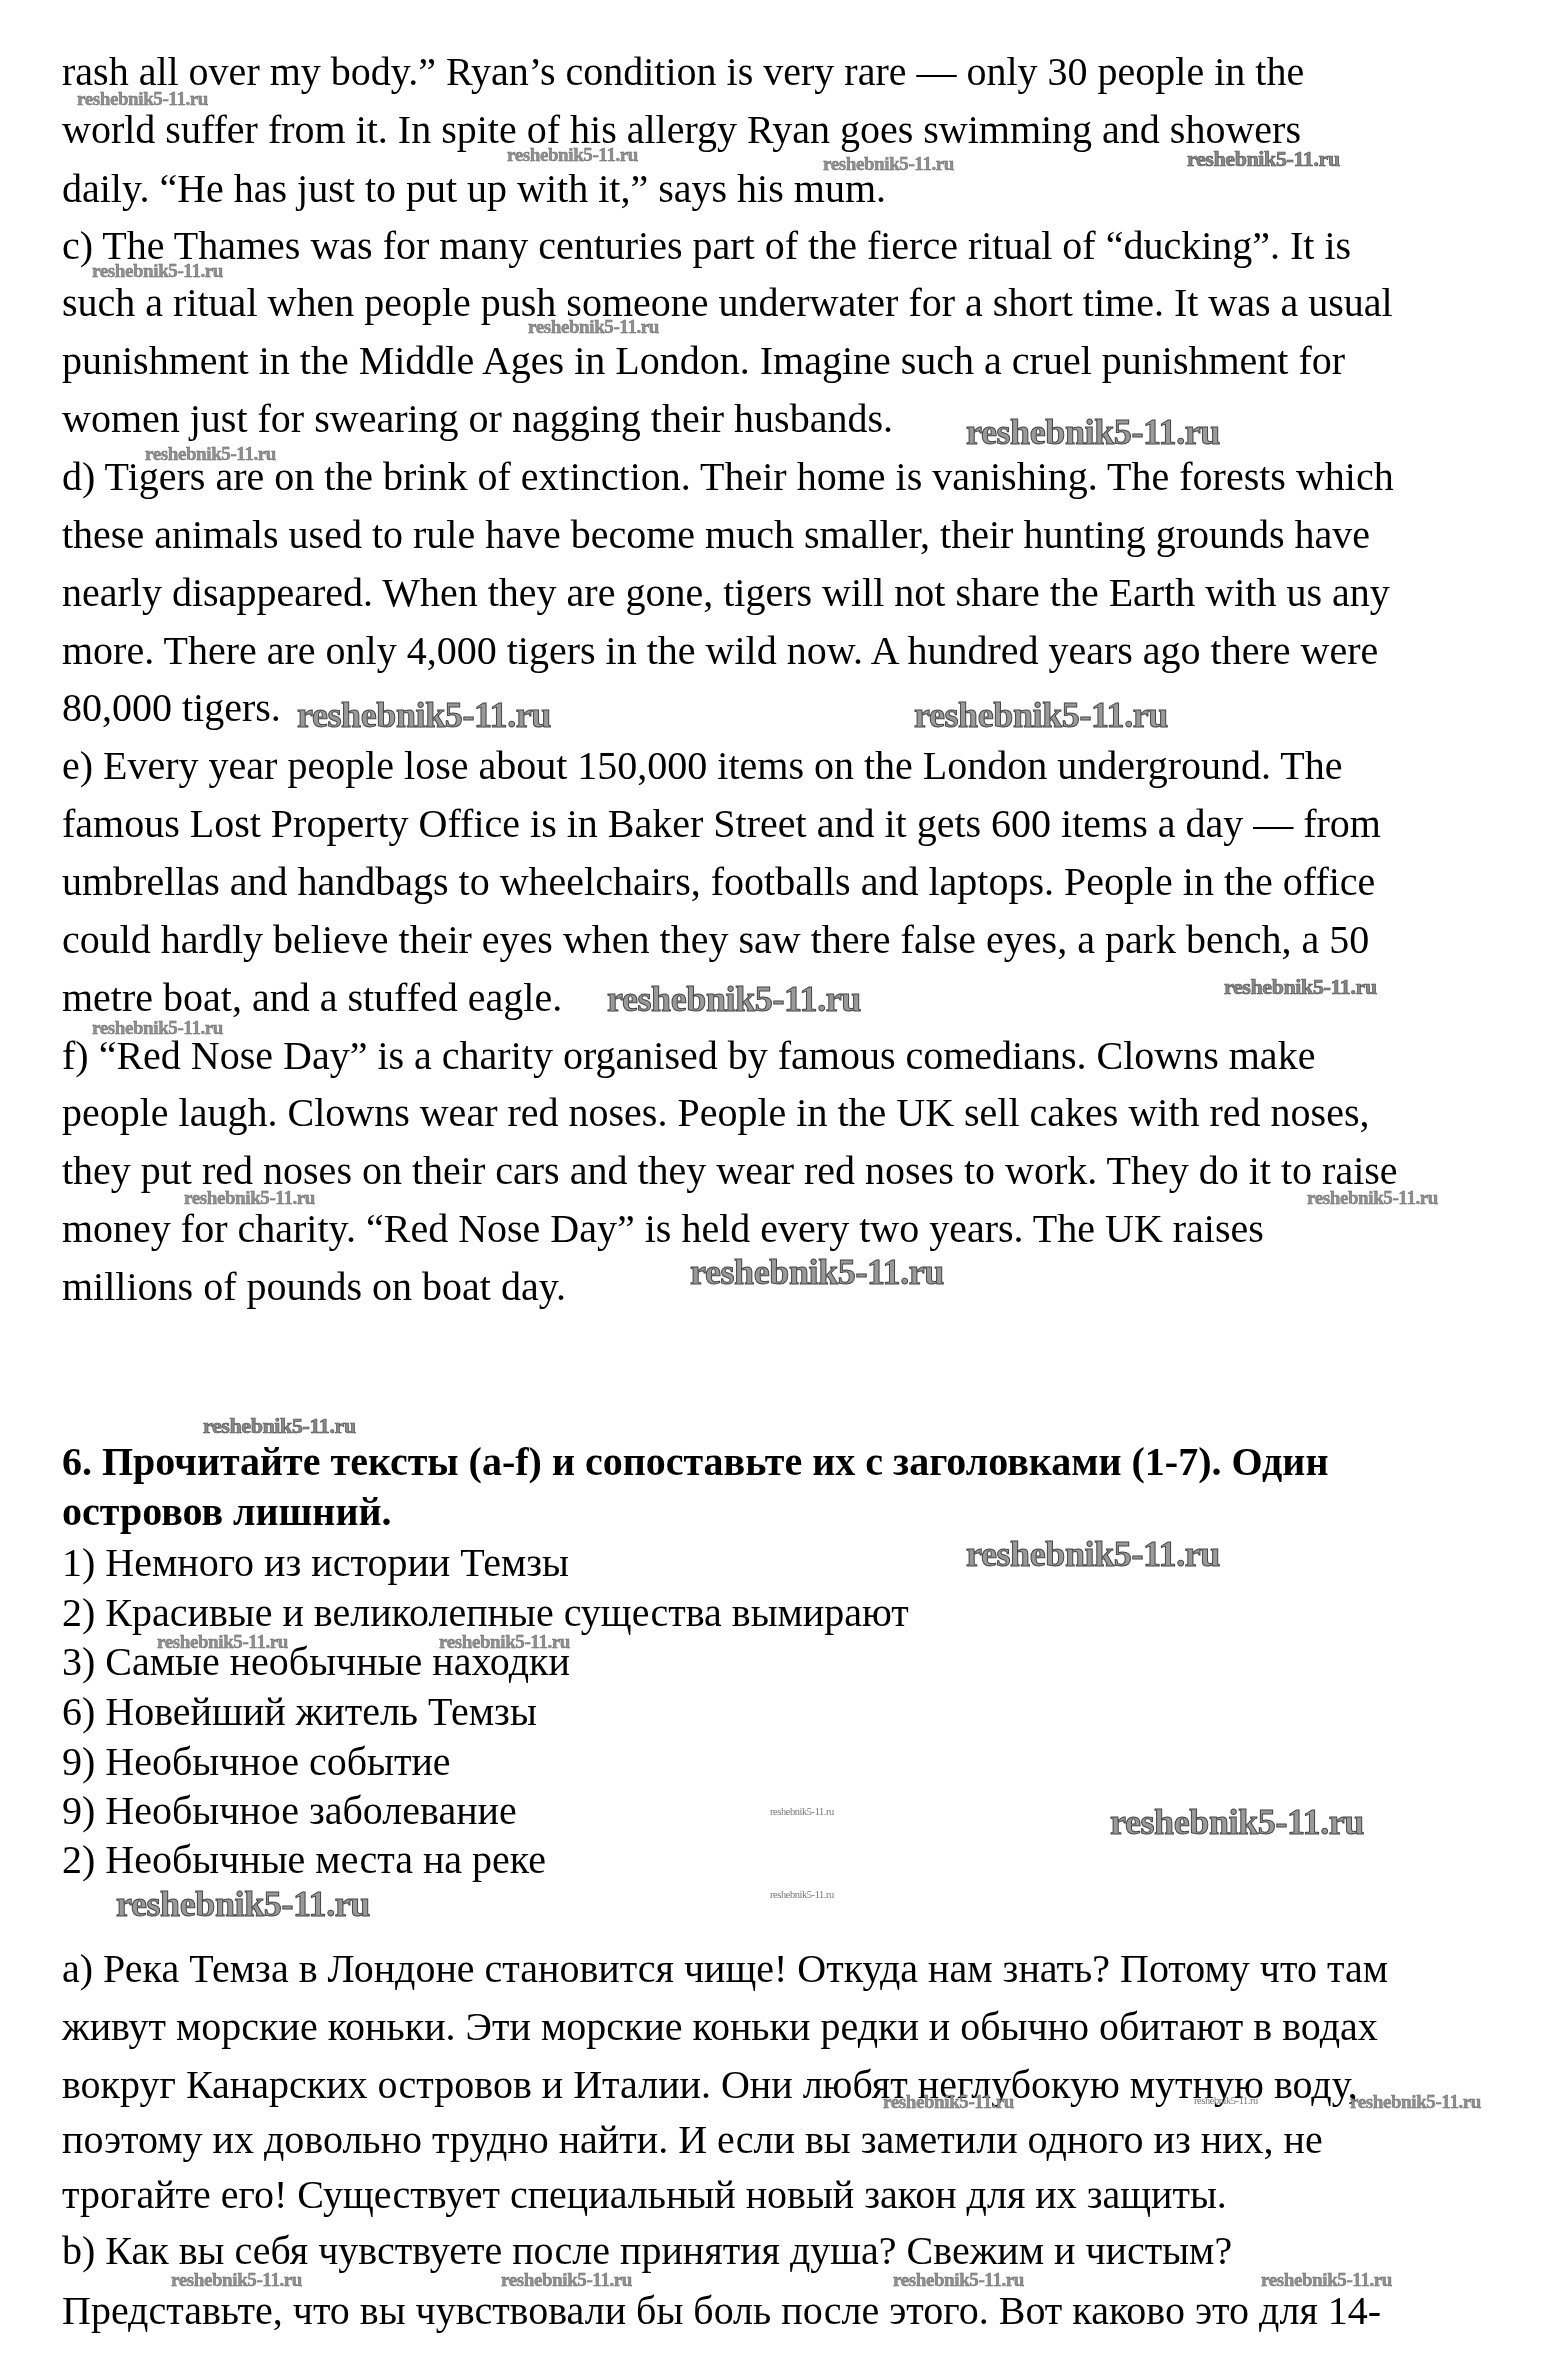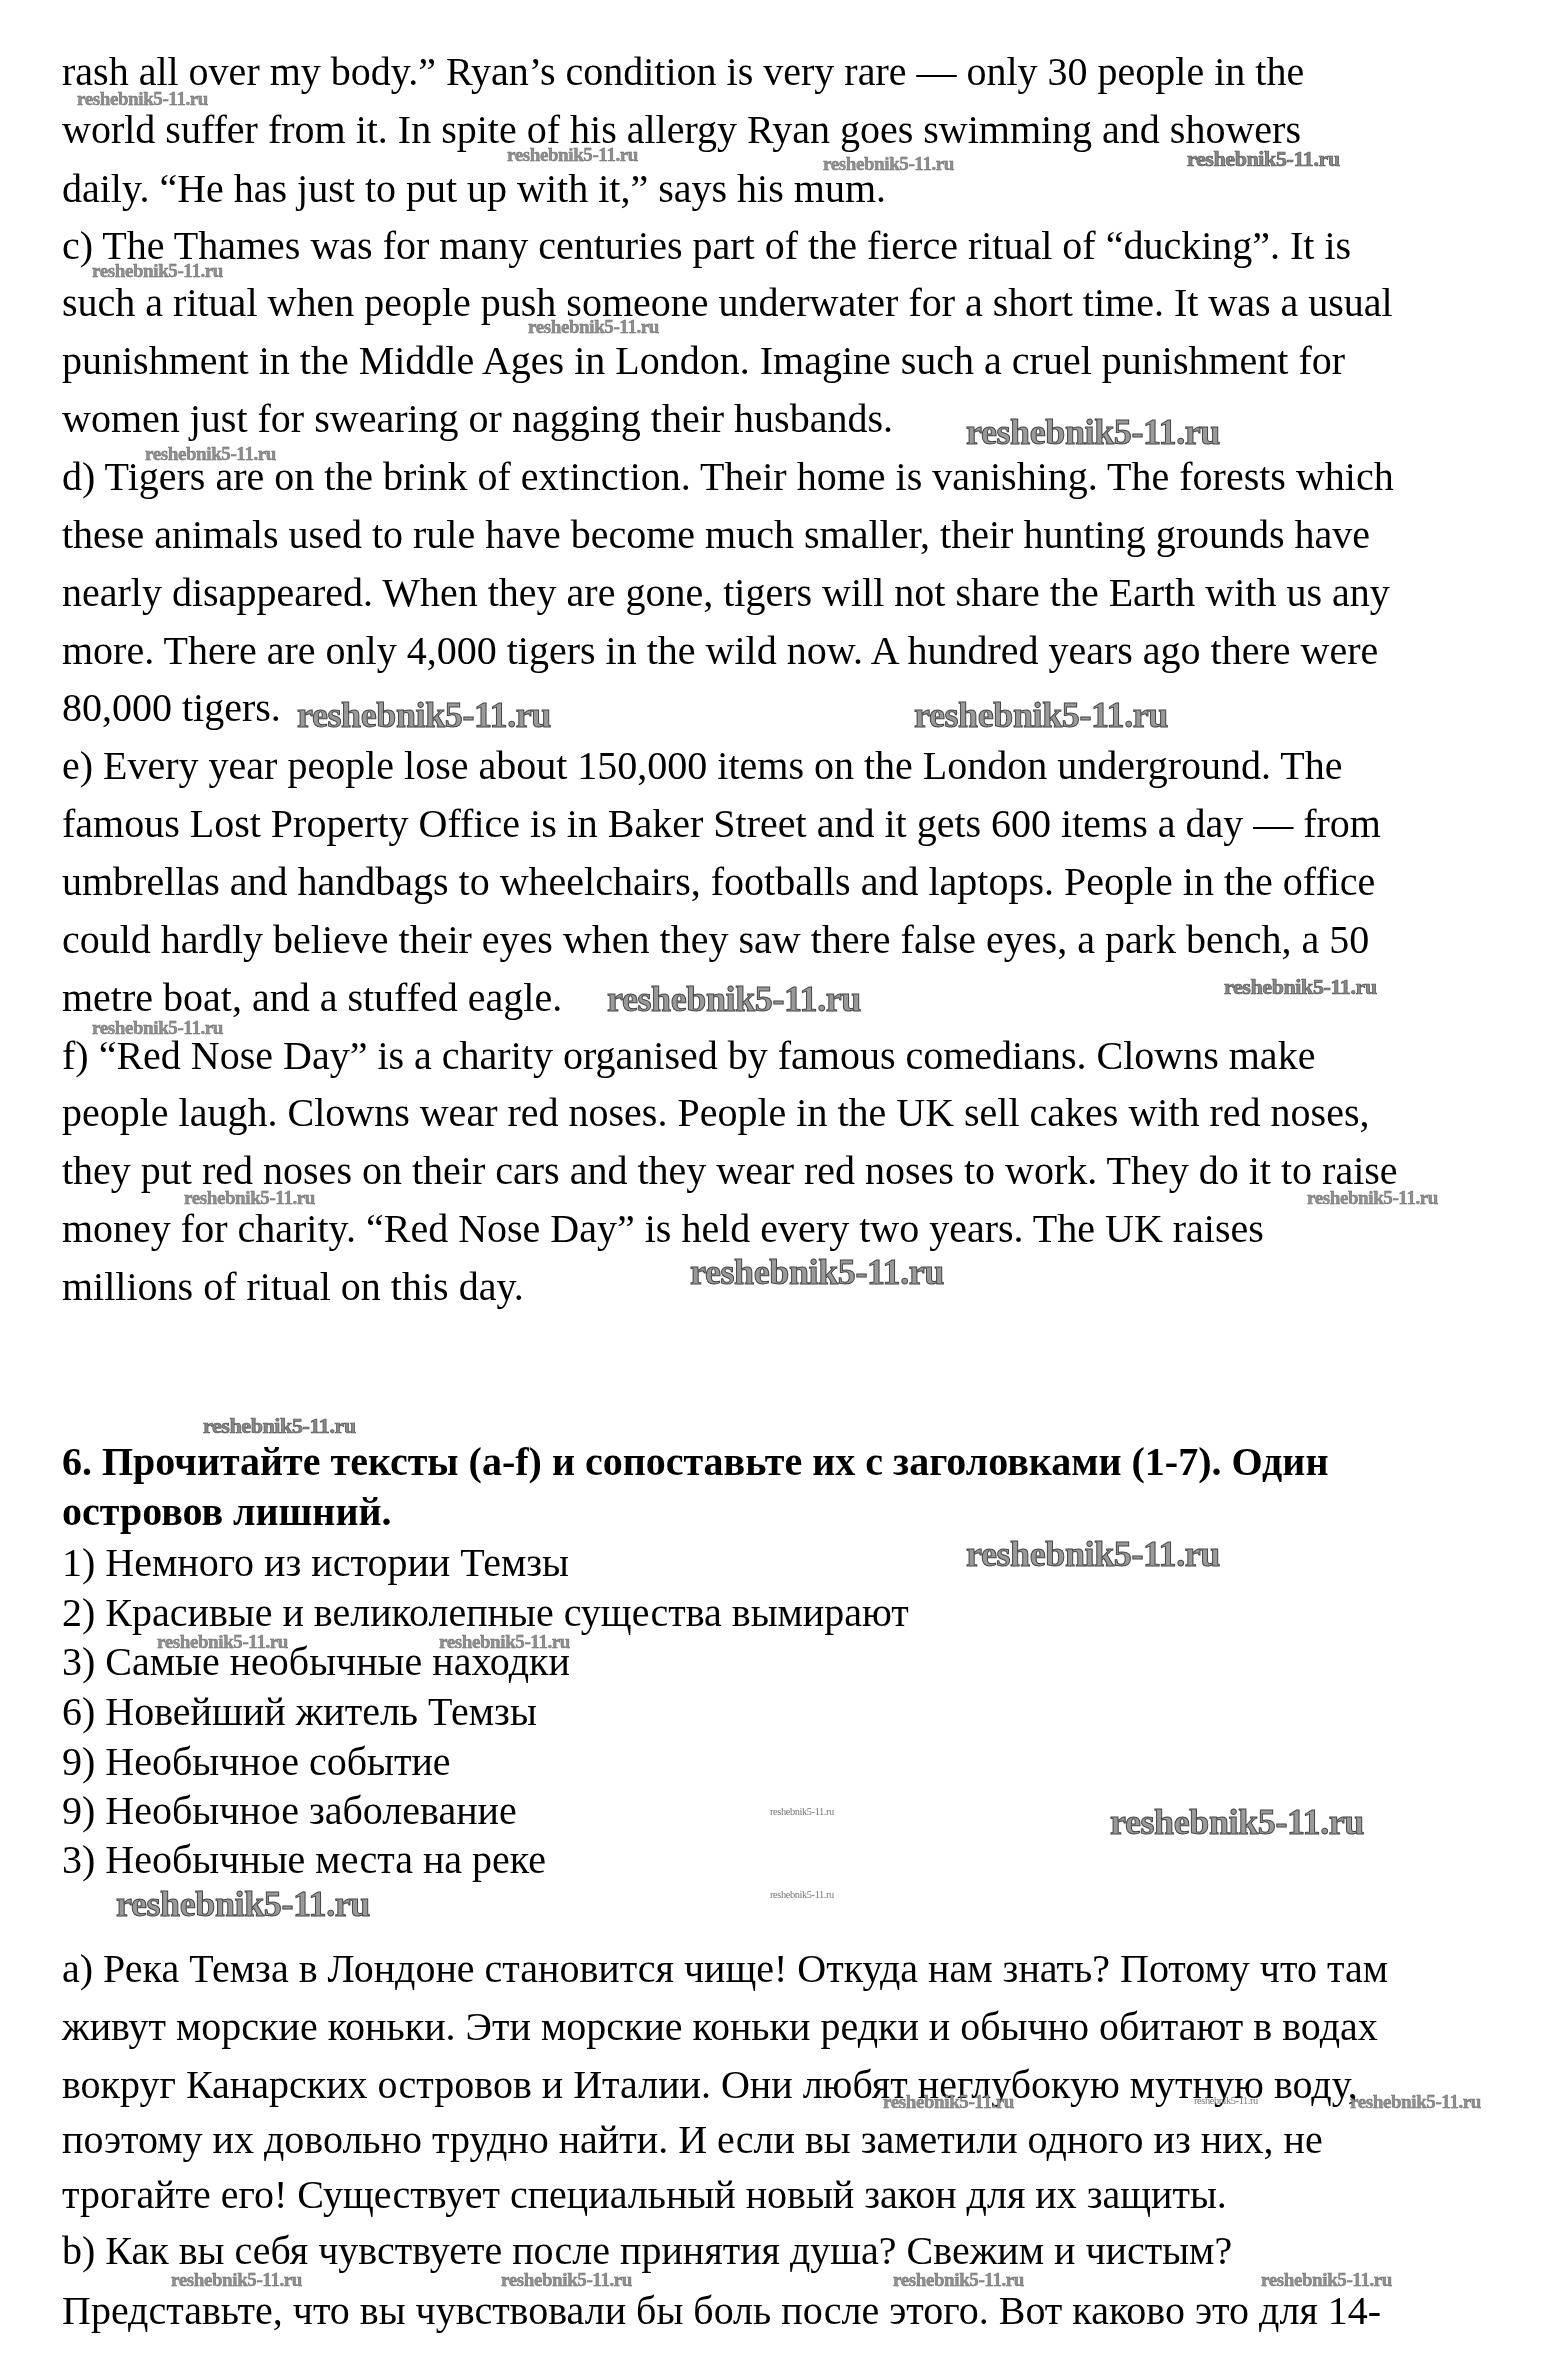--- a/index.html
+++ b/index.html
@@ -44,33 +44,33 @@
     <div class="line" style="top:688px">80,000 tigers.</div>
     <div class="line" style="top:746px">e) Every year people lose about 150,000 items on the London underground. The</div>
     <div class="line" style="top:804px">famous Lost Property Office is in Baker Street and it gets 600 items a day — from</div>
     <div class="line" style="top:862px">umbrellas and handbags to wheelchairs, footballs and laptops. People in the office</div>
     <div class="line" style="top:920px">could hardly believe their eyes when they saw there false eyes, a park bench, a 50</div>
     <div class="line" style="top:978px">metre boat, and a stuffed eagle.</div>
     <div class="line" style="top:1036px">f) “Red Nose Day” is a charity organised by famous comedians. Clowns make</div>
     <div class="line" style="top:1093px">people laugh. Clowns wear red noses. People in the UK sell cakes with red noses,</div>
     <div class="line" style="top:1151px">they put red noses on their cars and they wear red noses to work. They do it to raise</div>
     <div class="line" style="top:1209px">money for charity. “Red Nose Day” is held every two years. The UK raises</div>
-    <div class="line" style="top:1267px">millions of ritual on this day.</div>
+    <div class="line" style="top:1267px">millions of pounds on boat day.</div>
   </div>
 
   <div>
     <div class="line bold" style="top:1442px">6. Прочитайте тексты (a-f) и сопоставьте их с заголовками (1-7). Один</div>
     <div class="line bold" style="top:1492px">островов лишний.</div>
     <div class="line" style="top:1543px">1) Немного из истории Темзы</div>
     <div class="line" style="top:1593px">2) Красивые и великолепные существа вымирают</div>
     <div class="line" style="top:1642px">3) Самые необычные находки</div>
     <div class="line" style="top:1692px">6) Новейший житель Темзы</div>
     <div class="line" style="top:1742px">9) Необычное событие</div>
     <div class="line" style="top:1791px">9) Необычное заболевание</div>
-    <div class="line" style="top:1840px">3) Необычные места на реке</div>
+    <div class="line" style="top:1840px">2) Необычные места на реке</div>
   </div>
 
   <div>
     <div class="line" style="top:1949px">a) Река Темза в Лондоне становится чище! Откуда нам знать? Потому что там</div>
     <div class="line" style="top:2007px">живут морские коньки. Эти морские коньки редки и обычно обитают в водах</div>
     <div class="line" style="top:2065px">вокруг Канарских островов и Италии. Они любят неглубокую мутную воду,</div>
     <div class="line" style="top:2120px">поэтому их довольно трудно найти. И если вы заметили одного из них, не</div>
     <div class="line" style="top:2175px">трогайте его! Существует специальный новый закон для их защиты.</div>
     <div class="line" style="top:2231px">b) Как вы себя чувствуете после принятия душа? Свежим и чистым?</div>
     <div class="line" style="top:2291px">Представьте, что вы чувствовали бы боль после этого. Вот каково это для 14-</div>

